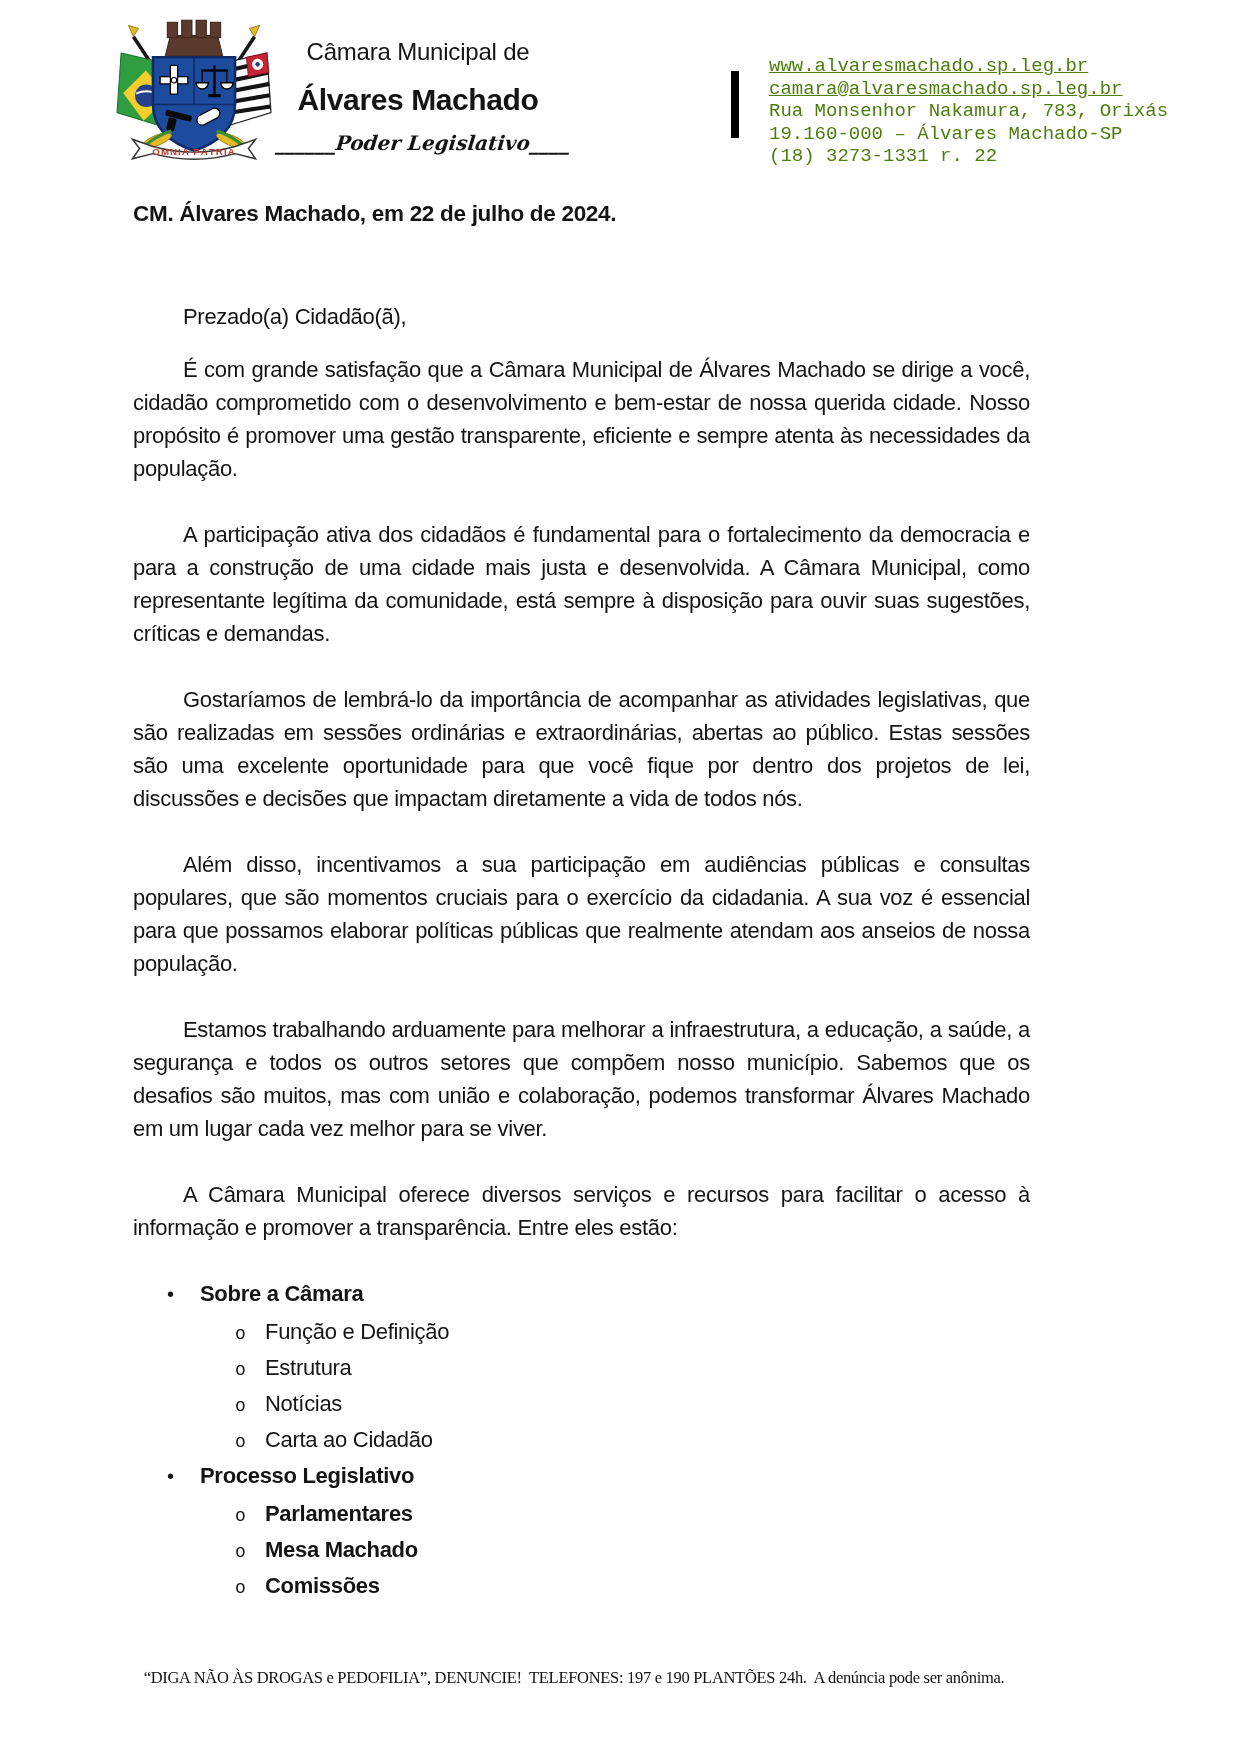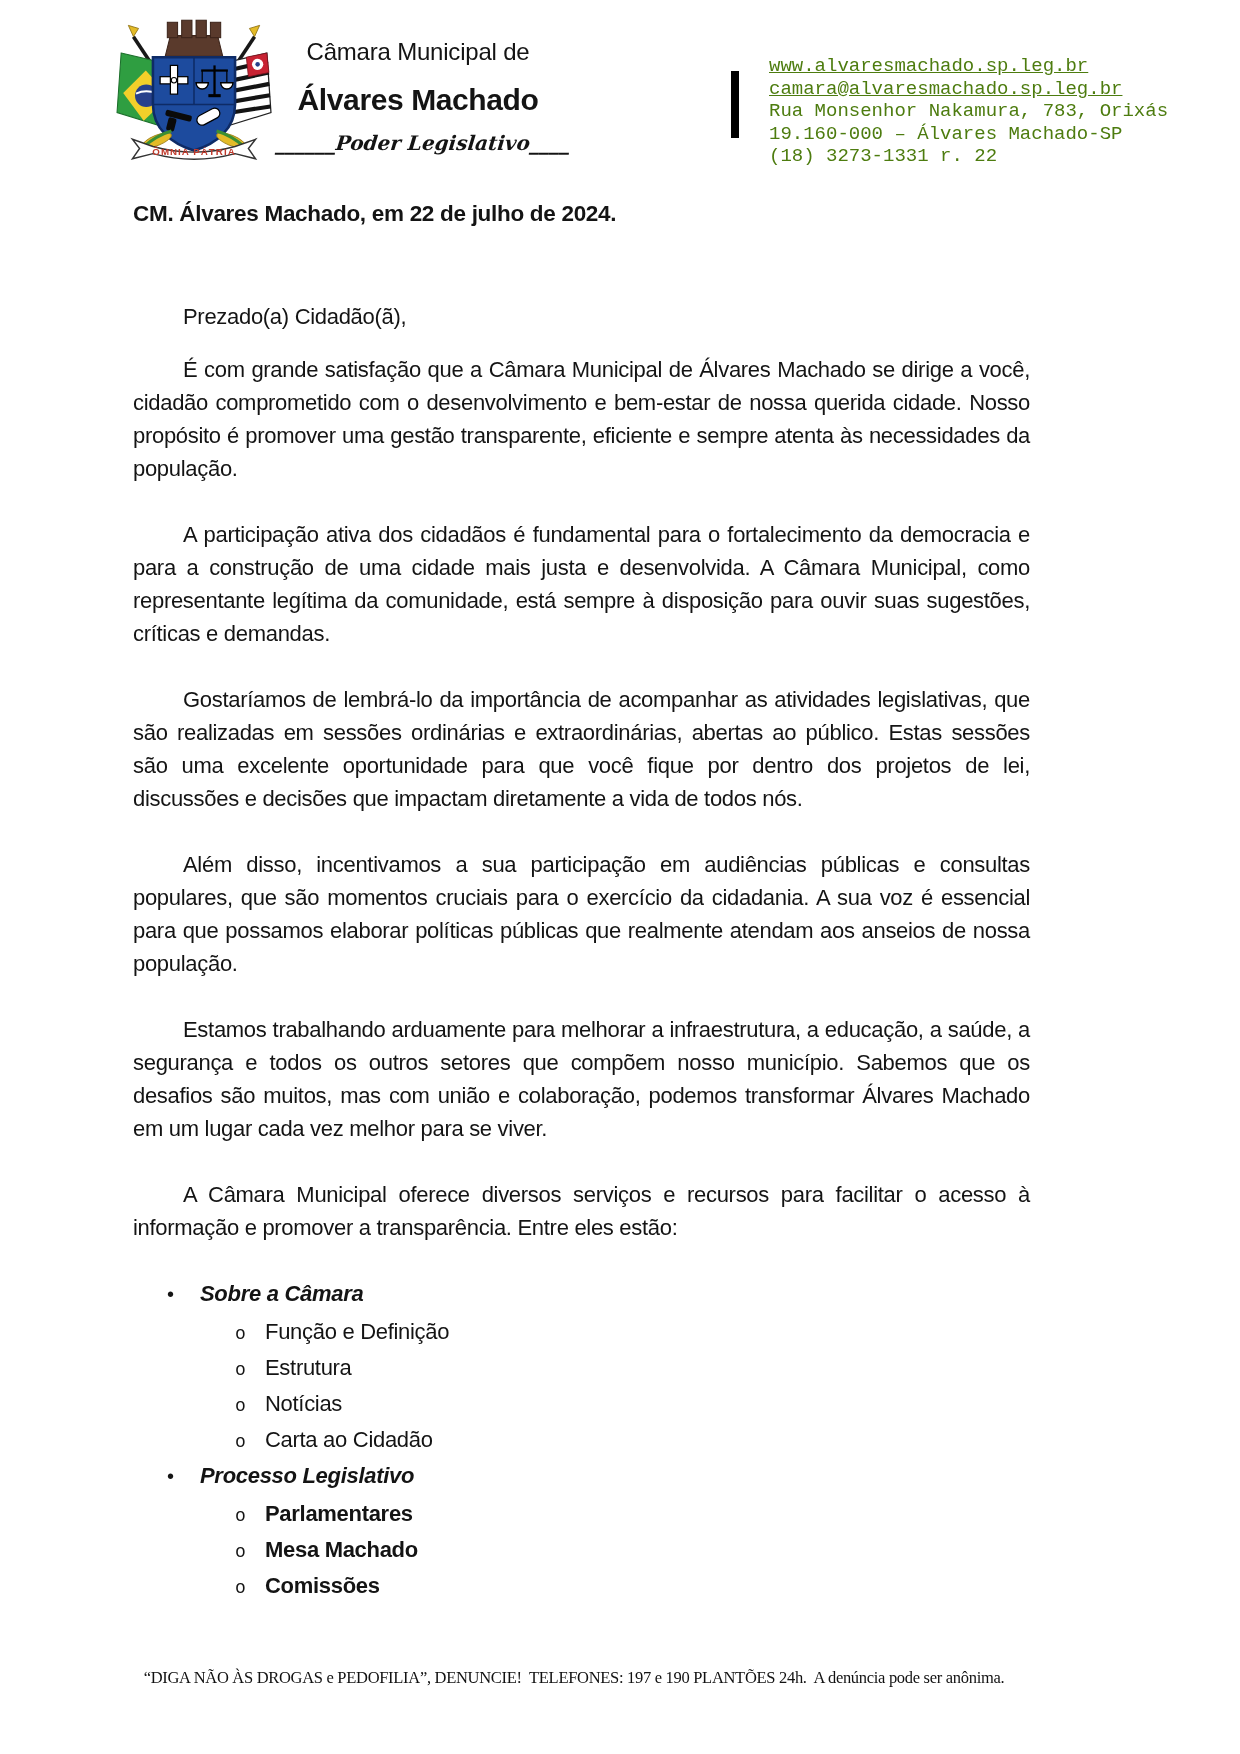--- a/index.html
+++ b/index.html
@@ -46,21 +46,21 @@
   .list { margin-top:0; }
   .li { display:flex; align-items:baseline; line-height:33px; }
   .li.main { padding-left:34px; margin-bottom:4px; }
   .li.sub  { padding-left:102px; }
   .bullet1 { width:33px; flex:0 0 33px; font-size:20px; }
   .bullet2 {
     width:30px; flex:0 0 30px;
     font-family:"Liberation Mono","DejaVu Sans Mono",monospace; font-size:18px;
   }
   .li .lbl { letter-spacing:-0.3px; }
-  .li.main .lbl { font-weight:bold;font-style:italic; }
+  .li.main .lbl { font-weight:bold; }
   .li.sub.boldsub .lbl { font-weight:bold; }
 
   
   .footer {
     position:absolute; left:0; top:1668px; width:1148px;
     text-align:center; font-family:"Liberation Serif","DejaVu Serif",serif;
     font-size:16.5px; letter-spacing:-0.3px; color:#111;
     white-space:pre-wrap;
   }
 </style>

